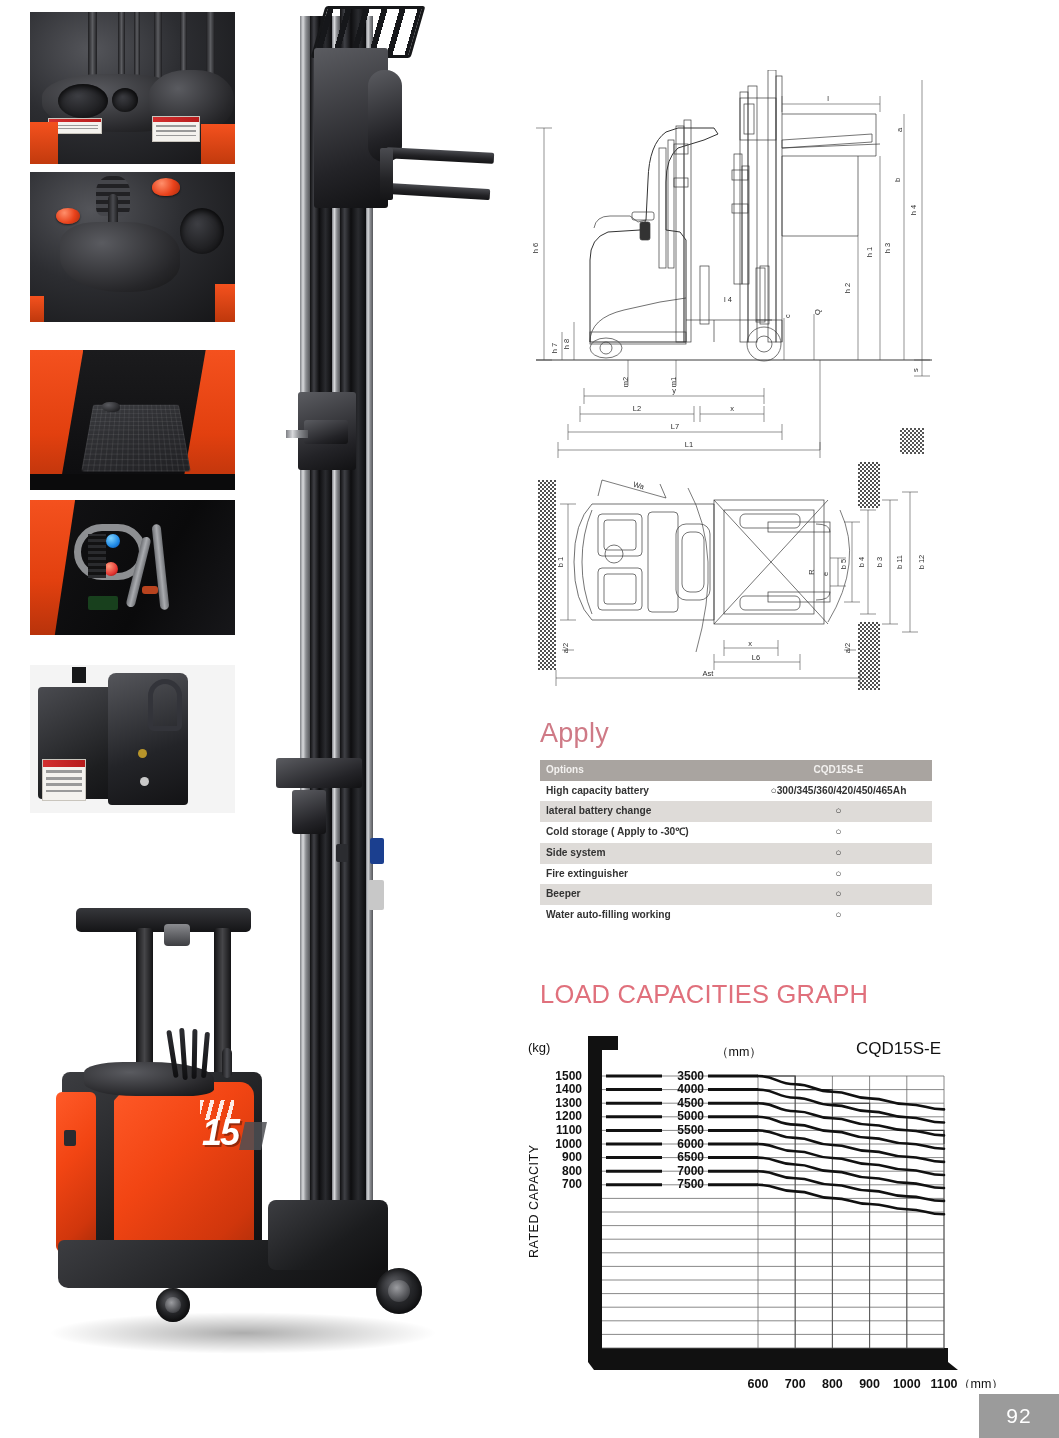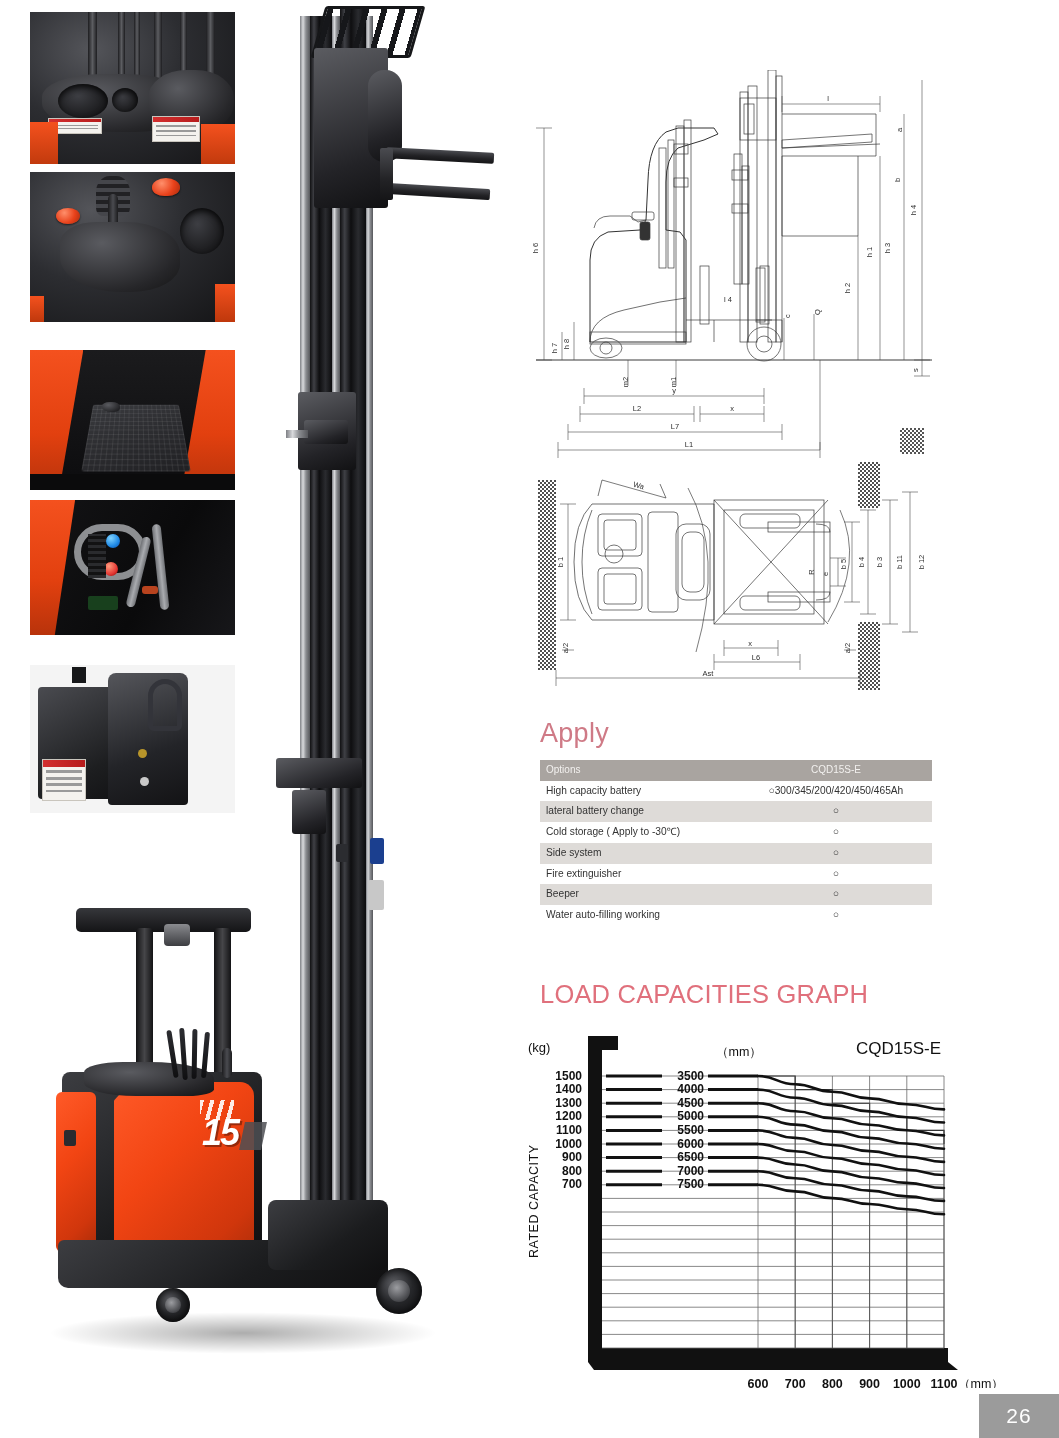--- a/index.html
+++ b/index.html
@@ -178,21 +178,21 @@
     position:absolute; left:20px; top:718px;
     font-size:27px; color:#cf7a86; font-weight:400;
     letter-spacing:.3px;
   }
   #option-table {
     position:absolute; left:20px; top:760px; width:392px;
     border-collapse:collapse;
     font-size:10.2px; color:#333;
   }
   #option-table th, #option-table td {
-    padding:4px 0 4px 6px; text-align:left; font-weight:normal;
+    padding:4px 0 4px 6px; text-align:left; font-weight:bold;
     line-height:1.25; height:19px; vertical-align:middle;margin-top:41px;
   }
   #option-table thead th {
     background:#a9a4a0; color:#f3f1ef; font-size:10px;
   }
   #option-table thead th.c2 { text-align:center; padding-left:0; }
   #option-table tbody tr:nth-child(odd)  { background:#ffffff; }
   #option-table tbody tr:nth-child(even) { background:#dedbd8; }
   #option-table td.c2 { text-align:center; padding-left:0; font-size:10.2px; }
 
@@ -590,21 +590,21 @@
     <table id="option-table">
       <thead>
         <tr>
           <th>Options</th>
           <th class="c2">CQD15S-E</th>
         </tr>
       </thead>
       <tbody>
         <tr>
           <td>High capacity battery</td>
-          <td class="c2">○300/345/200/420/450/465Ah</td>
+          <td class="c2">○300/345/360/420/450/465Ah</td>
         </tr>
         <tr>
           <td>lateral battery change</td>
           <td class="c2">○</td>
         </tr>
         <tr>
           <td>Cold storage ( Apply to -30℃)</td>
           <td class="c2">○</td>
         </tr>
         <tr>
@@ -722,14 +722,14 @@
           <text x="349.6" y="360" text-anchor="middle" font-size="12.5" font-weight="bold" fill="#111">900</text>
           <text x="386.8" y="360" text-anchor="middle" font-size="12.5" font-weight="bold" fill="#111">1000</text>
           <text x="424" y="360" text-anchor="middle" font-size="12.5" font-weight="bold" fill="#111">1100</text>
           <text x="438" y="360" font-size="12.5" fill="#111">（mm）</text>
           <text x="128" y="382" font-size="14" fill="#111" letter-spacing="0.3">LOAD CENTRE POSITION</text>
         </svg>
     </div>
 
   </div>
 
-  <div id="pagenum">26</div>
+  <div id="pagenum">92</div>
 </div>
 
 </body></html>

